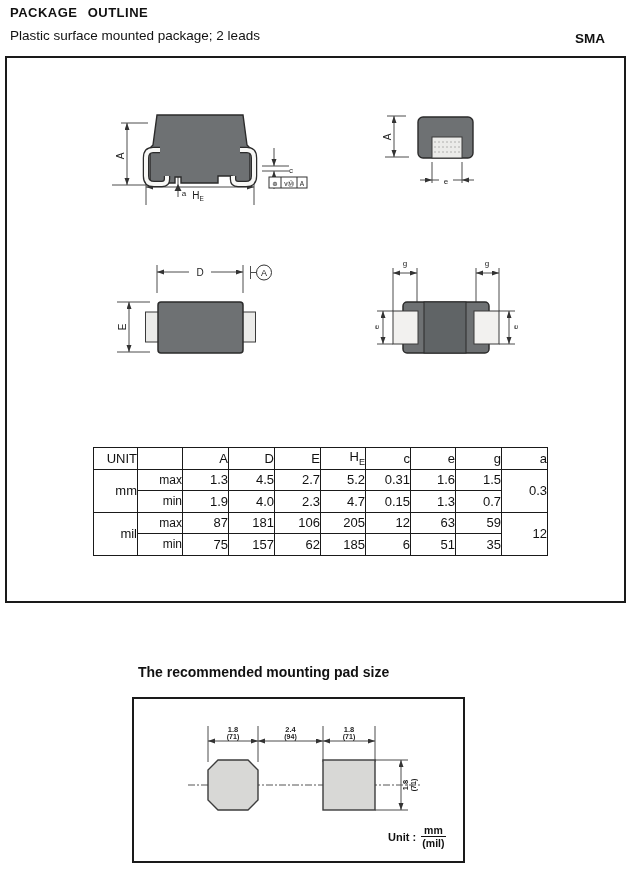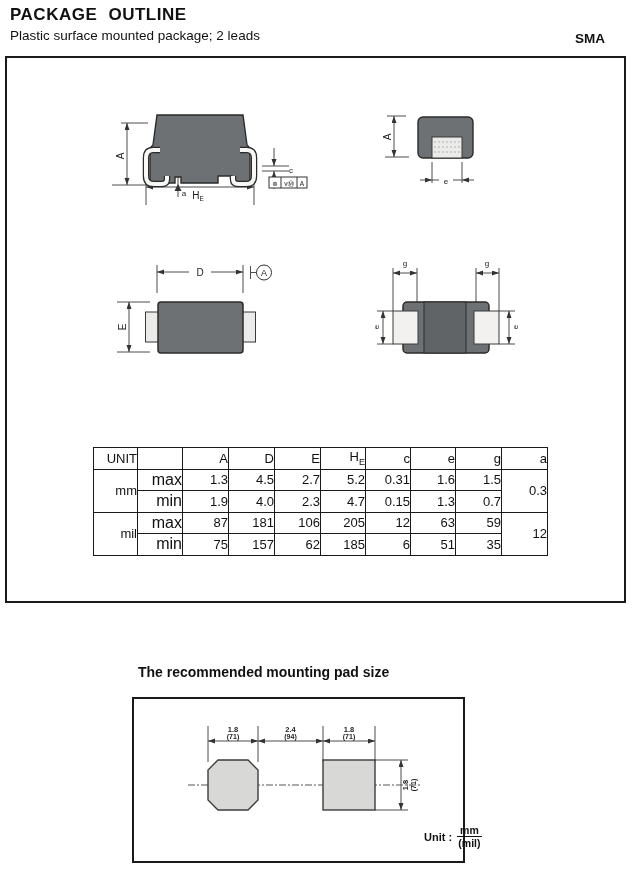--- a/index.html
+++ b/index.html
@@ -1,40 +1,40 @@
 <!DOCTYPE html>
 <html><head>
 <meta charset="utf-8">
 <style>
   html,body{margin:0;padding:0;}
   body{
     width:633px;height:869px;position:relative;background:#ffffff;
     font-family:"Liberation Sans",sans-serif;color:#111;overflow:hidden;
   }
   .abs{position:absolute;}
-  .doc-title{left:10px;top:5px;font-size:17px;font-weight:bold;letter-spacing:.5px;word-spacing:6px;}
+  .doc-title{left:10px;top:5px;font-size:13px;font-weight:bold;letter-spacing:.5px;word-spacing:6px;}
   .doc-subtitle{left:10px;top:28px;font-size:13.5px;font-weight:normal;}
   .pkg-code{right:28px;top:31px;font-size:13.5px;font-weight:bold;}
   .main-box{left:5px;top:56px;width:621px;height:547px;border:2px solid #1a1a1a;box-sizing:border-box;background:#fff;}
   svg{position:absolute;overflow:visible;}
   svg text{font-family:"Liberation Sans",sans-serif;fill:#1c1c1c;}
   .dim-label{font-size:10px;}
   .dim-label-sm{font-size:8px;}
   .frame-txt{font-size:6.5px;}
   
   .dim-table{position:absolute;left:93px;top:447px;width:454px;border-collapse:collapse;table-layout:fixed;
     border:1.5px solid #1a1a1a;font-size:13px;}
   .dim-table td,.dim-table th{border:1px solid #1a1a1a;text-align:right;vertical-align:middle;
     height:20.5px;padding:0;font-weight:normal;}
-  .dim-table .rowlab{font-size:16px;}
+  .dim-table .rowlab{font-size:12px;}
   .dim-table sub{font-size:9px;}
   
   .pad-title{left:138px;top:664px;font-size:14px;font-weight:bold;}
   .pad-box{left:132px;top:697px;width:333px;height:166px;border:2px solid #1a1a1a;box-sizing:border-box;background:#fff;}
-  .unit-block{left:388px;top:824px;display:flex;align-items:center;gap:5px;font-size:11px;font-weight:bold;margin-left:36px;}
+  .unit-block{left:388px;top:824px;display:flex;align-items:center;gap:5px;font-size:11px;font-weight:bold;}
   .frac{display:inline-flex;flex-direction:column;align-items:center;font-size:10.5px;line-height:1.15;}
   .frac .num{border-bottom:1.2px solid #111;padding:0 3px;}
 </style>
 </head>
 <body>
 
 <div class="abs doc-title">PACKAGE OUTLINE</div>
 <div class="abs doc-subtitle">Plastic surface mounted package; 2 leads</div>
 <div class="abs pkg-code">SMA</div>
 

